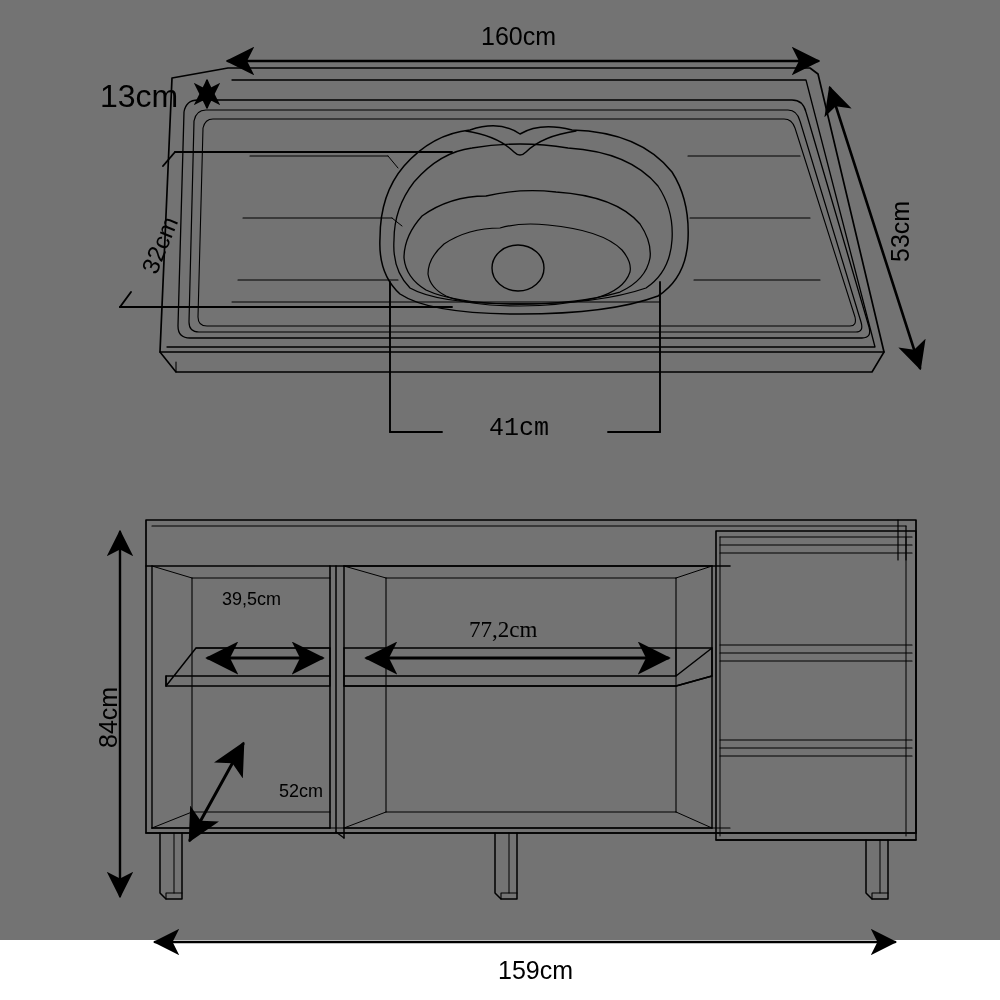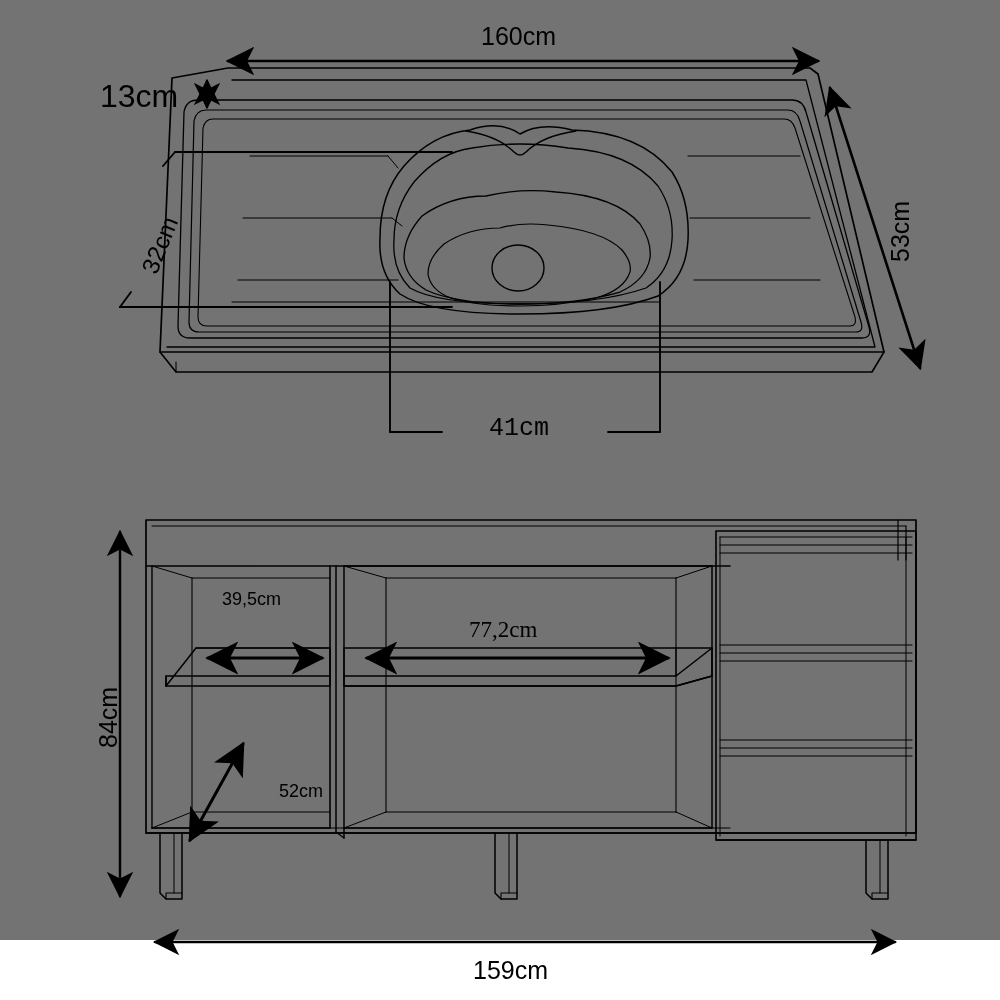--- a/index.html
+++ b/index.html
@@ -258,21 +258,21 @@
   <div class="dim-label" style="left:100px; top:80px; font-size:32px;">13cm</div>
 
   <div class="dim-label rot-diag2" style="left:138px; top:268px; font-size:24px;">32cm</div>
 
   <div class="dim-label" style="left:489px; top:416px; font-size:25px;font-family:Liberation Mono, monospace;">41cm</div>
 
   <div class="dim-label rot90" style="left:888px; top:262px; font-size:25px;">53cm</div>
 
   <div class="dim-label rot90" style="left:96px; top:748px; font-size:25px;">84cm</div>
 
-  <div class="dim-label" style="left:473px; top:958px; font-size:25px;">159cm</div>
+  <div class="dim-label" style="left:498px; top:958px; font-size:25px;">159cm</div>
 
   <div class="dim-label" style="left:222px; top:590px; font-size:18px;">39,5cm</div>
 
   <div class="dim-label" style="left:469px; top:618px; font-size:23px;font-family:Liberation Serif, serif;">77,2cm</div>
 
   <div class="dim-label" style="left:232px; top:782px; font-size:18px;margin-left:47px;">52cm</div>
 
 </div>
 
 </body></html>

